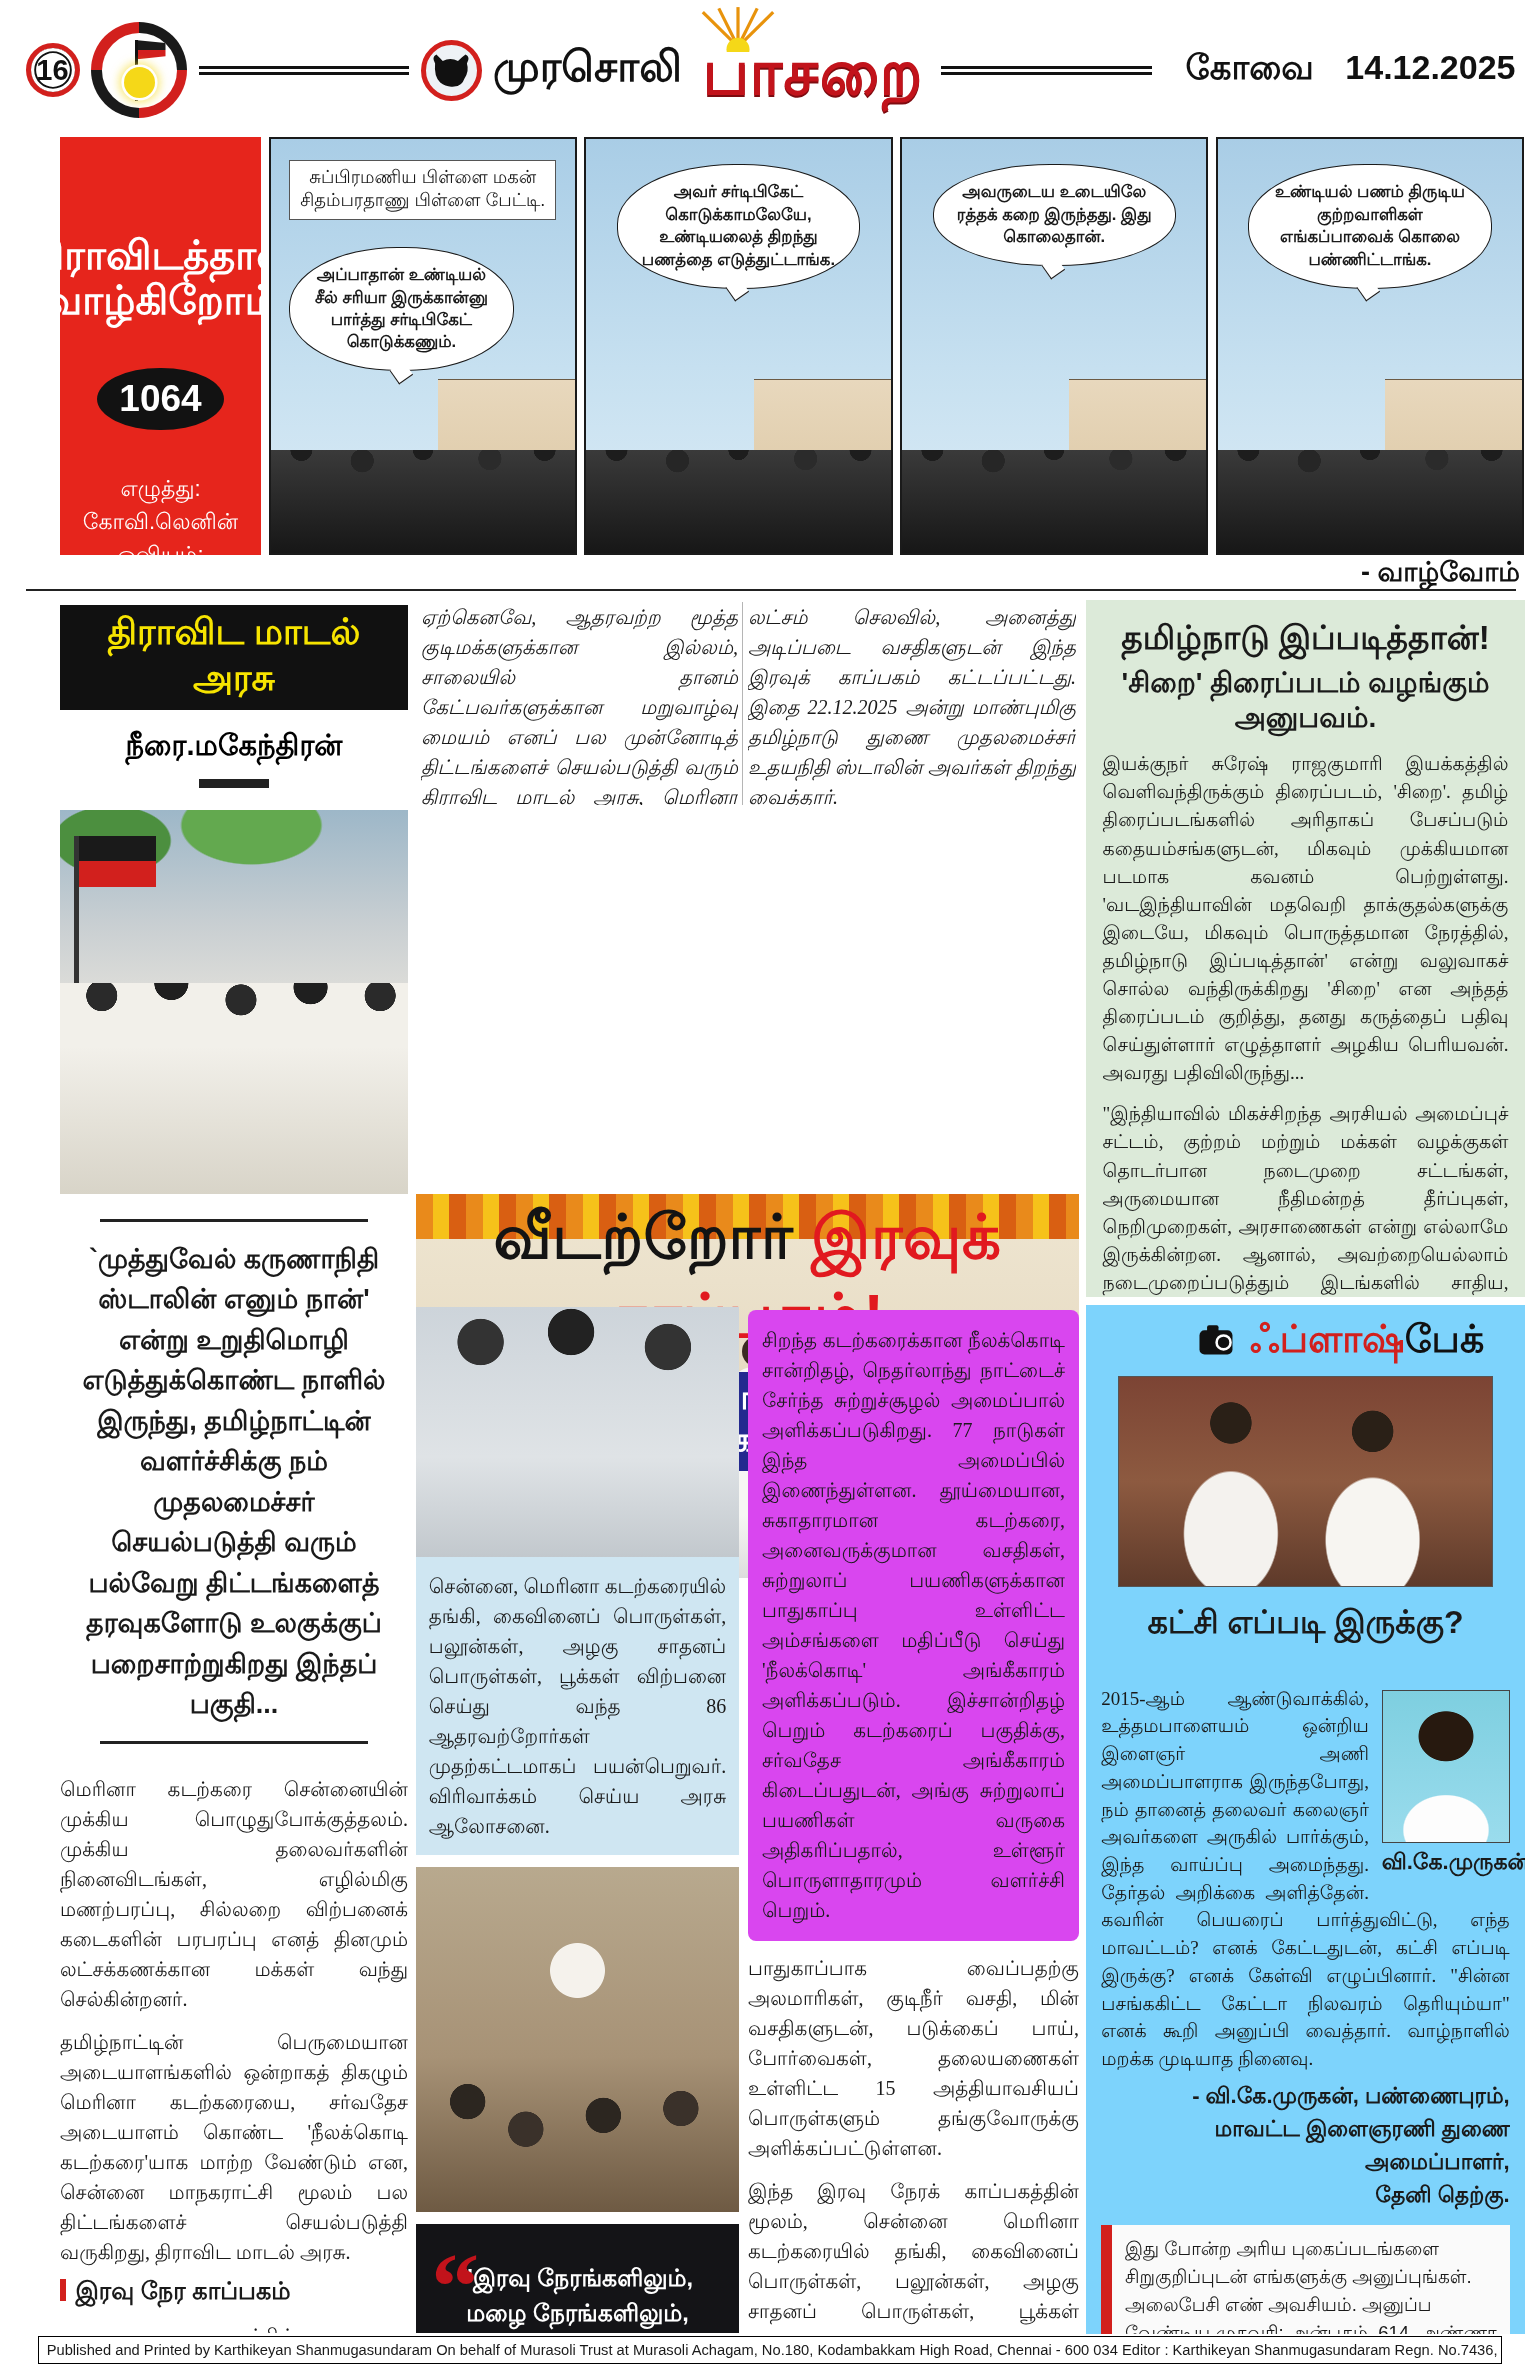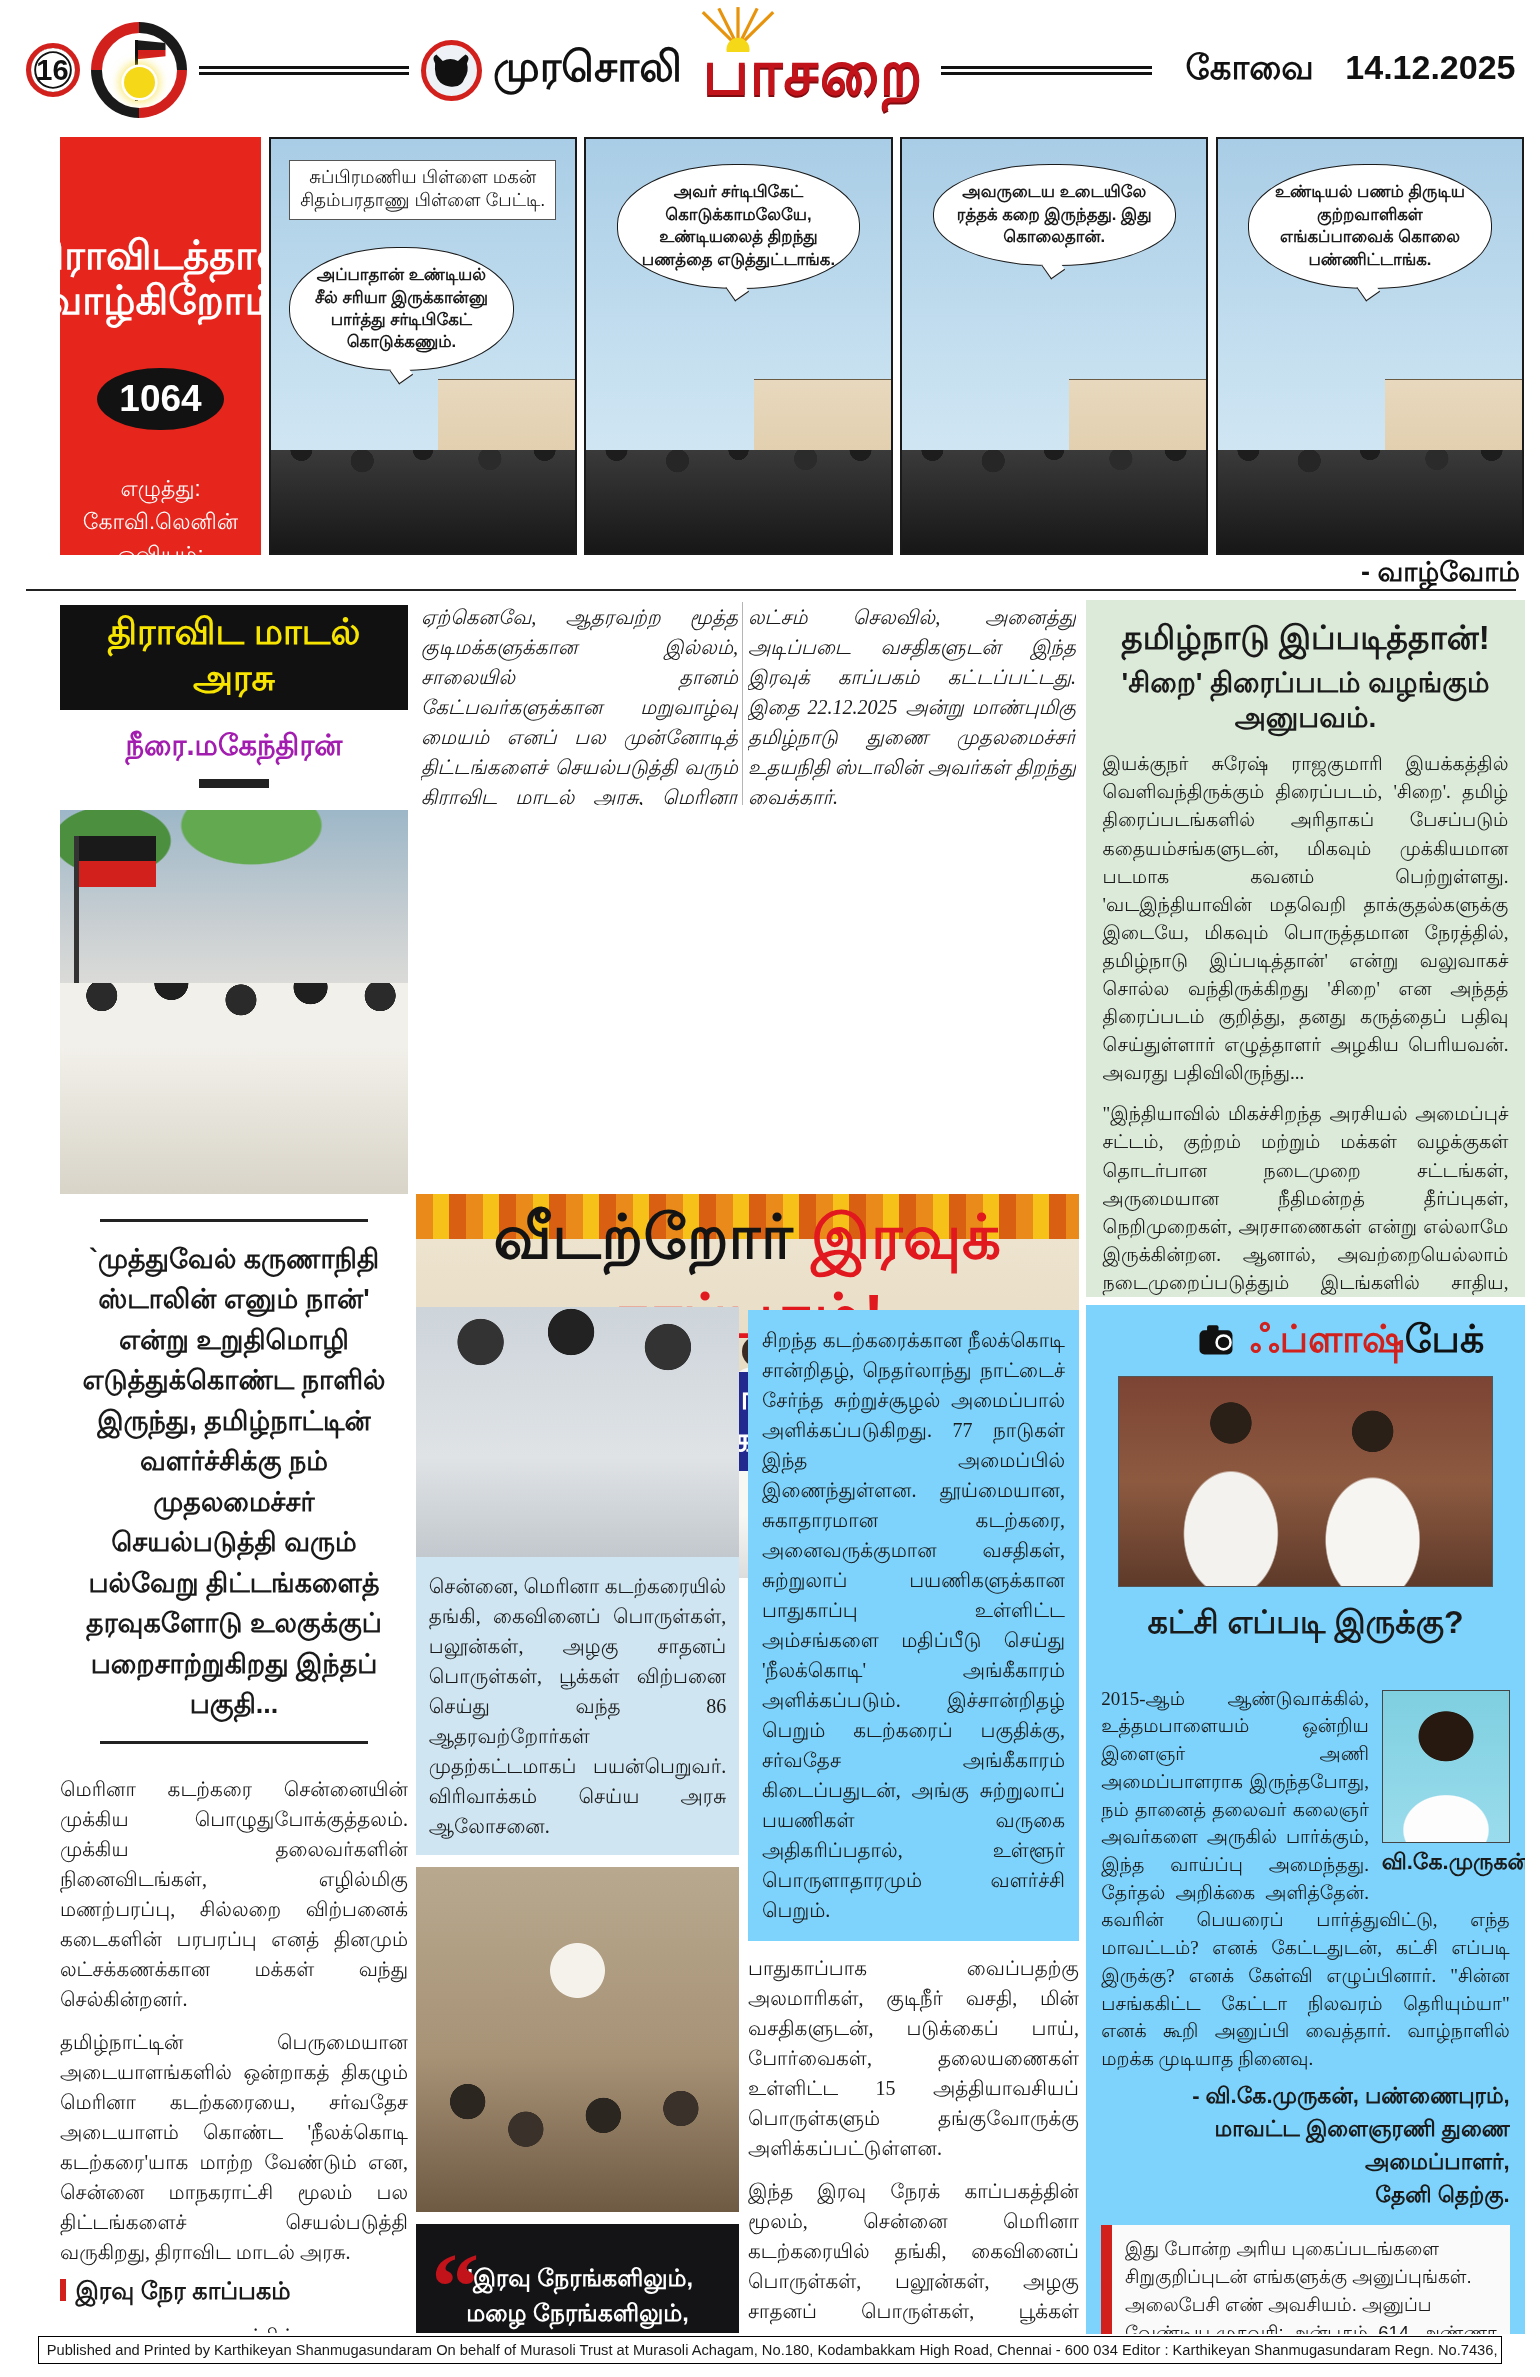--- a/index.html
+++ b/index.html
@@ -69,21 +69,21 @@
   .p1 { left:6%; top:26%; width:74%; }
   .p2 { left:10%; top:6%; width:80%; }
   .signoff { left:1252px; top:557px; width:268px; text-align:right;
     font:bold 27px "Liberation Sans", sans-serif; color:#111; }
   .page-rule { left:25.5px; top:589px; width:1490px; height:1.9px; background:#222; }
 
   
   .series { left:60px; top:605px; width:348px; text-align:center; }
   .series .banner { background:#111; color:#f7e400; font:bold 36px "Liberation Sans", sans-serif;
     padding:6.4px 3.8px; }
-  .series .byline { margin-top:19px; font:bold 29px "Liberation Sans", sans-serif; color:#a21caf; }
+  .series .byline { margin-top:19px; font:bold 29px "Liberation Sans", sans-serif; color:#000000; }
   .series .dash { width:70px; height:9.6px; background:#222; margin:12.8px auto 0; }
   .series .badge { margin:22px auto 0; width:115px; height:64px; background:#181818; color:#fff;
     border-radius:11.5px; display:flex; align-items:center; justify-content:center;
     font:41px "Liberation Serif", serif; position:relative;}
   .series .badge:after { content:""; position:absolute; bottom:-14px; left:45px;
     border:15.3px solid transparent; border-top-color:#181818; border-bottom:0; }
 
   
   .introcol { font-style:italic; font-size:20px; line-height:1.5; text-align:justify; overflow:hidden;}
   .colB { left:421px; top:602px; width:317px; height:203px; }
@@ -164,21 +164,21 @@
       radial-gradient(29px 29px at 82% 70%, #3a312a 0 60%, transparent 62%),
       linear-gradient(180deg,#b8a98e 0%, #a79276 55%, #6e5a43 100%);}
   .quotebox { margin-top:12.8px; background:#141417; color:#fff; text-align:center;
     padding:37px 22px 25.5px; position:relative; height:235px; }
   .quotebox .q { position:absolute; font:bold 96px "Liberation Serif", serif; color:#c2131b; line-height:.6; }
   .quotebox .q1 { left:15.3px; top:34px; }
   .quotebox .txt { font:bold 23.6px "Liberation Sans", sans-serif; line-height:1.45; }
 
   
   .col3 { left:748px; top:1310px; width:331px; height:1022px; overflow:hidden; }
-  .pinkbox { background:#7dd3fc; padding:15.3px 14px; }
+  .pinkbox { background:#d946ef; padding:15.3px 14px;border-radius:8px; }
   .pinkbox p { margin-top:0; }
 
   
   .col4 { left:1086px; top:1305px; width:439px; height:1029px; background:#7dd3fc;
     padding:12.8px 15.3px; overflow:hidden; }
   .fb-logo { text-align:right; padding-right:25.5px; font:bold 38px "Liberation Sans", sans-serif; }
   .fb-logo .red { color:#d2201d; } .fb-logo .blk { color:#111; }
   .fb-photo { width:92%; margin:10.2px auto 0; height:211px; border:1.9px solid #555;
     background:
       radial-gradient(34px 34px at 30% 22%, #2a2017 0 60%, transparent 62%),

